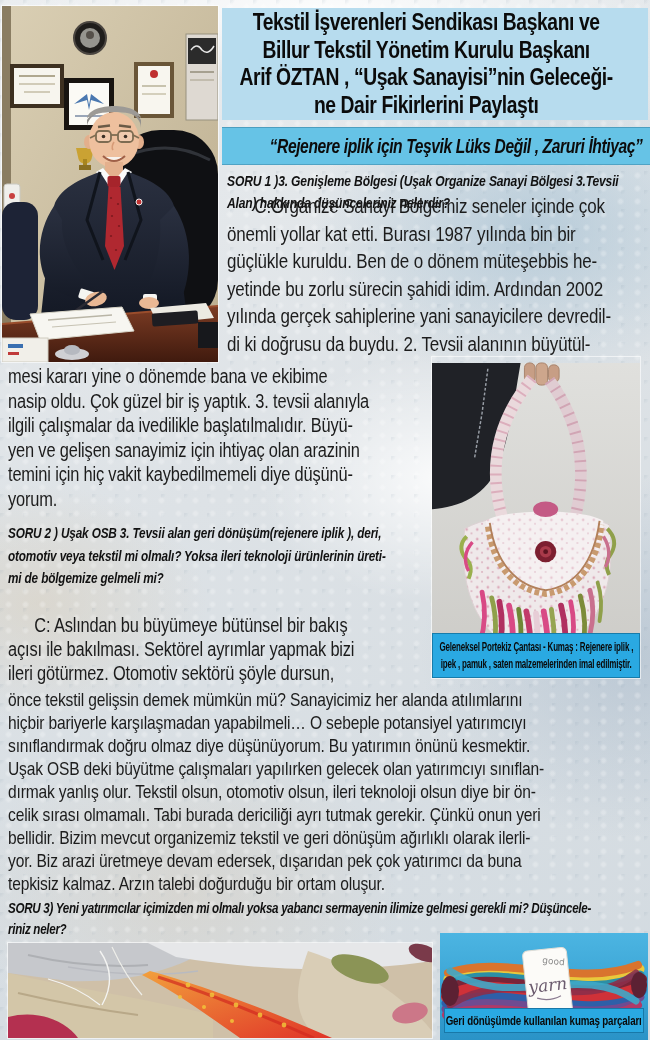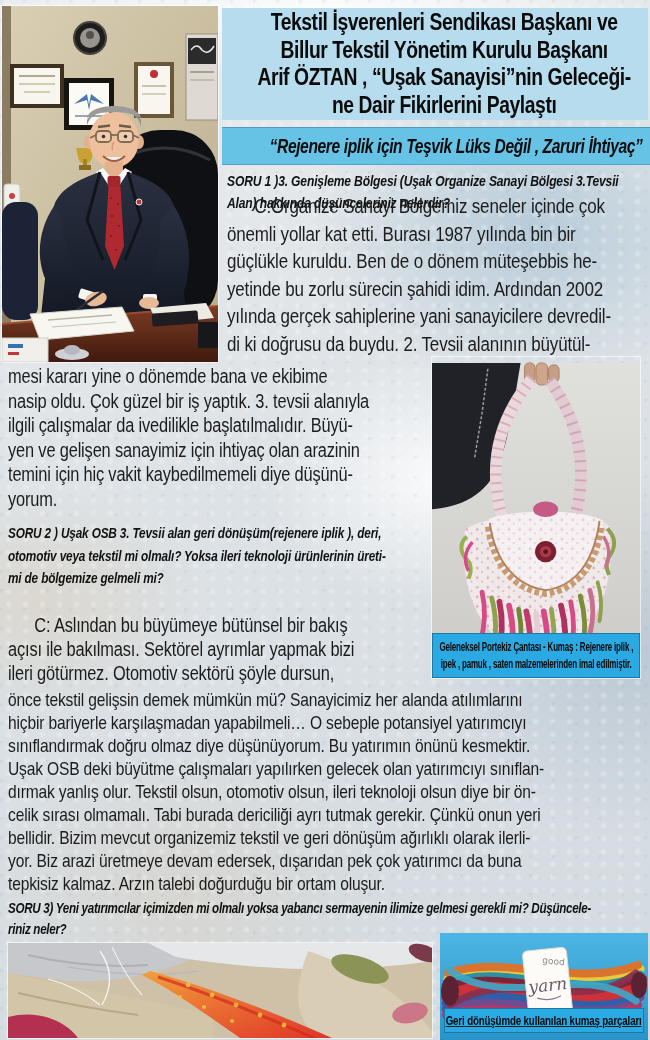--- a/index.html
+++ b/index.html
@@ -22,21 +22,21 @@
       radial-gradient(circle at 50% 50%, rgba(255,255,255,.55) 1.5px, rgba(0,0,0,0) 4px),
       radial-gradient(circle at 0 0, rgba(110,135,155,.20) 2px, transparent 5px);
     background-size:17px 13px,23px 19px;
   }
   .abs{position:absolute;}
   .photo{position:absolute;overflow:hidden;box-shadow:0 0 0 1px rgba(255,255,255,.6);}
   .photo svg{display:block;width:100%;height:100%;}
 
   
   .headline-box{left:222px;top:8px;width:426px;height:112px;background:var(--headline-bg);
-    display:flex;align-items:center;justify-content:flex-start;}
+    display:flex;align-items:center;justify-content:flex-end;}
   .headline-inner{font-weight:bold;font-size:23px;line-height:27.5px;letter-spacing:-.5px;
     color:#0b0b0b;transform:scaleX(.84);transform-origin:50% 50%;white-space:pre;text-align:center;}
   .quote-strip{left:222px;top:127px;width:469px;height:36px;background:var(--quote-bg);
     border-top:1px solid rgba(30,90,120,.35);border-bottom:1px solid rgba(30,90,120,.3);
     display:flex;align-items:center;justify-content:center;}
   .quote-inner{font-weight:bold;font-style:italic;font-size:20px;letter-spacing:-.5px;color:#0c0c0c;
     transform:scaleX(.78);transform-origin:50% 50%;white-space:pre;text-align:center;}
 
   
   .tblock{position:absolute;transform-origin:0 0;}
@@ -57,21 +57,21 @@
   #photo-fabric{left:8px;top:943px;width:424px;height:95px;}
   #photo-yarn{left:440px;top:933px;width:208px;height:107px;box-shadow:none;}
 
   
   .bag-caption{position:absolute;left:0;right:0;bottom:0;height:45px;background:var(--caption-bg);
     border:1px solid #177cab;box-sizing:border-box;display:flex;flex-direction:column;
     align-items:center;justify-content:center;}
   .bag-caption div{font-weight:bold;font-size:12.5px;line-height:17px;letter-spacing:-.3px;color:#0a0a0a;
     transform:scaleX(.64);transform-origin:50% 50%;white-space:pre;}
   .yarn-caption{position:absolute;left:4px;right:4px;bottom:7px;height:25px;background:var(--caption-bg);
-    border:1px solid #1878a8;box-sizing:border-box;display:flex;align-items:center;justify-content:center;text-decoration:underline;}
+    border:1px solid #1878a8;box-sizing:border-box;display:flex;align-items:center;justify-content:center;}
   .yarn-caption div{font-weight:bold;font-size:13px;letter-spacing:-.2px;color:#0a0a0a;
     transform:scaleX(.75);transform-origin:50% 50%;white-space:pre;}
 </style>
 </head>
 <body>
 
 <div class="page">
 
   <div class="photo abs" id="photo-man">
     <svg viewBox="0 0 216 356">

